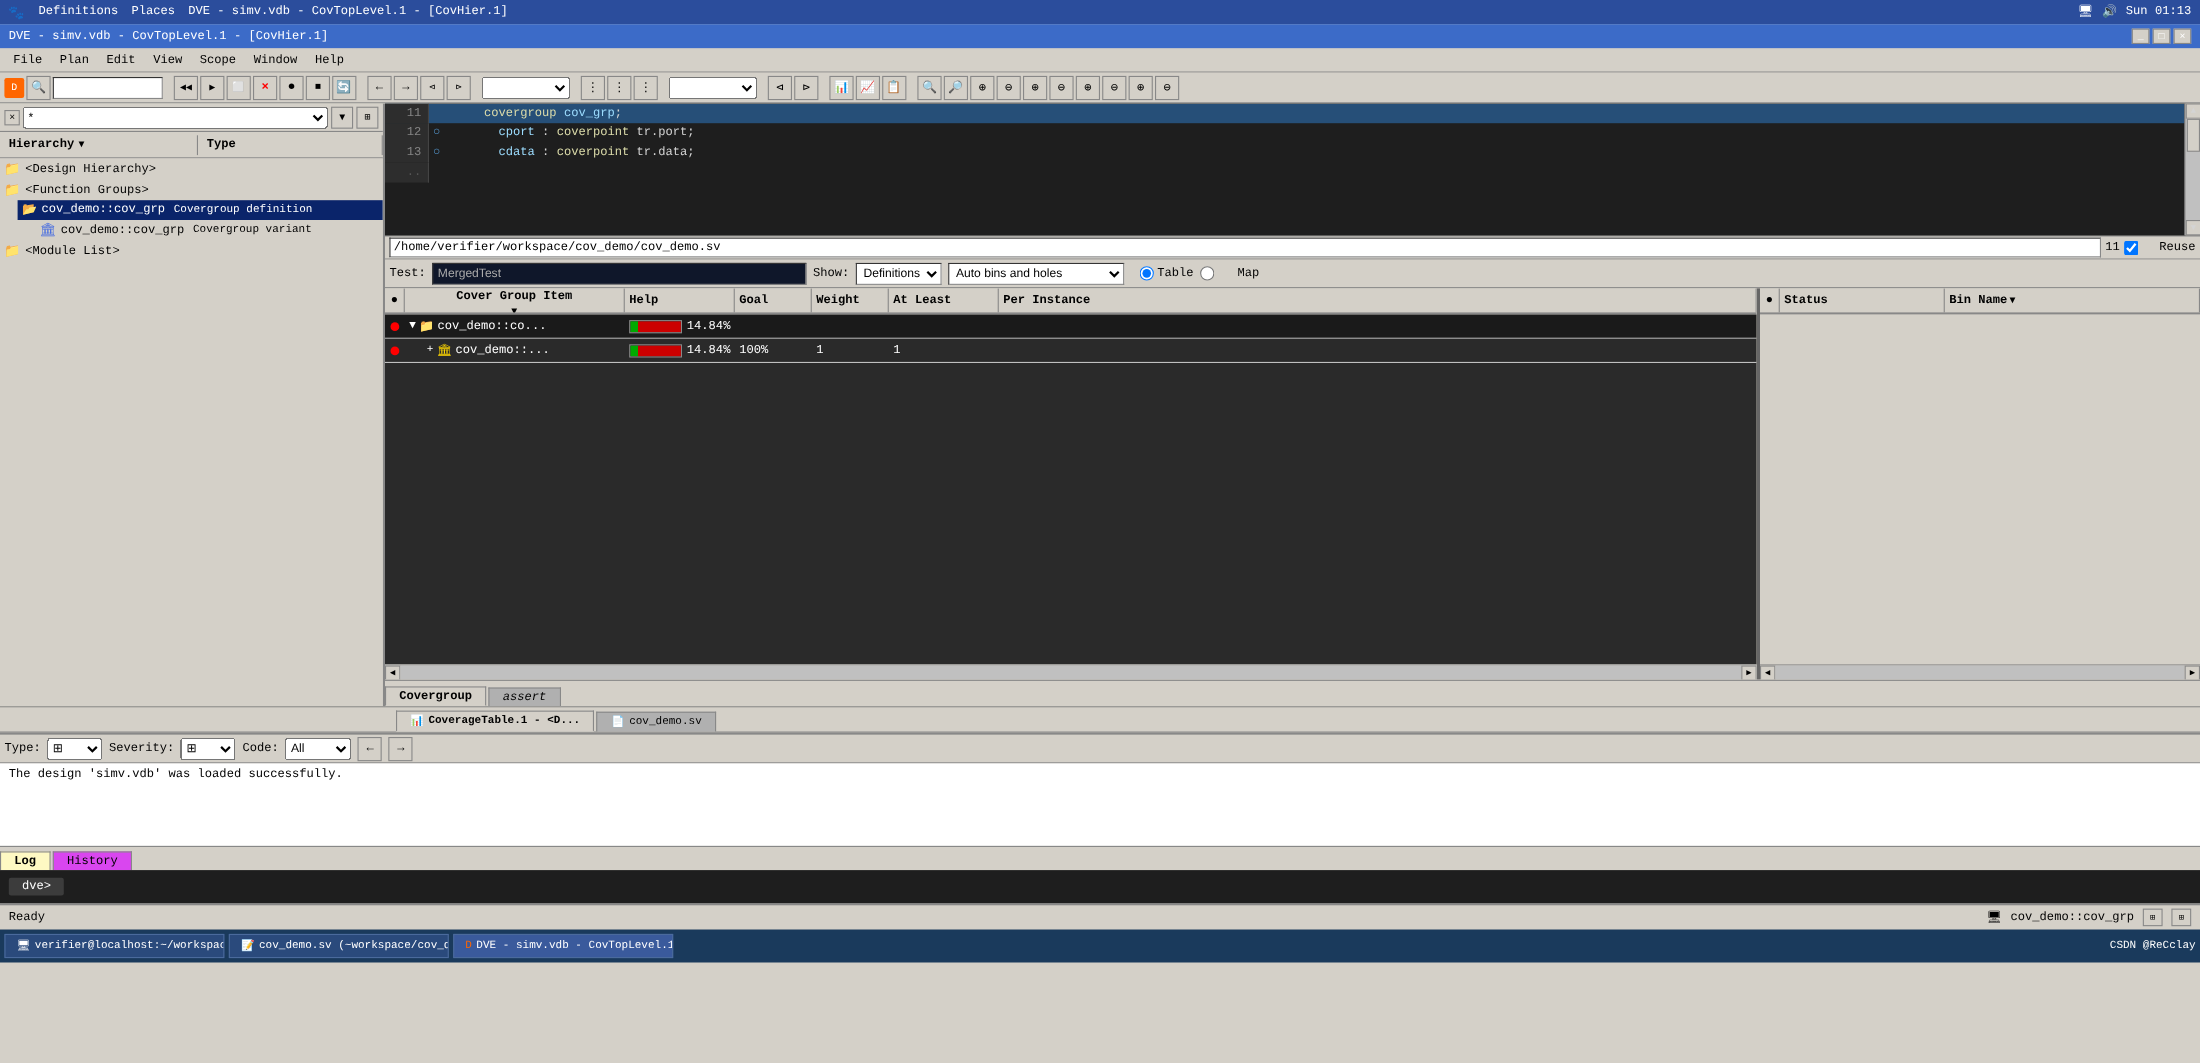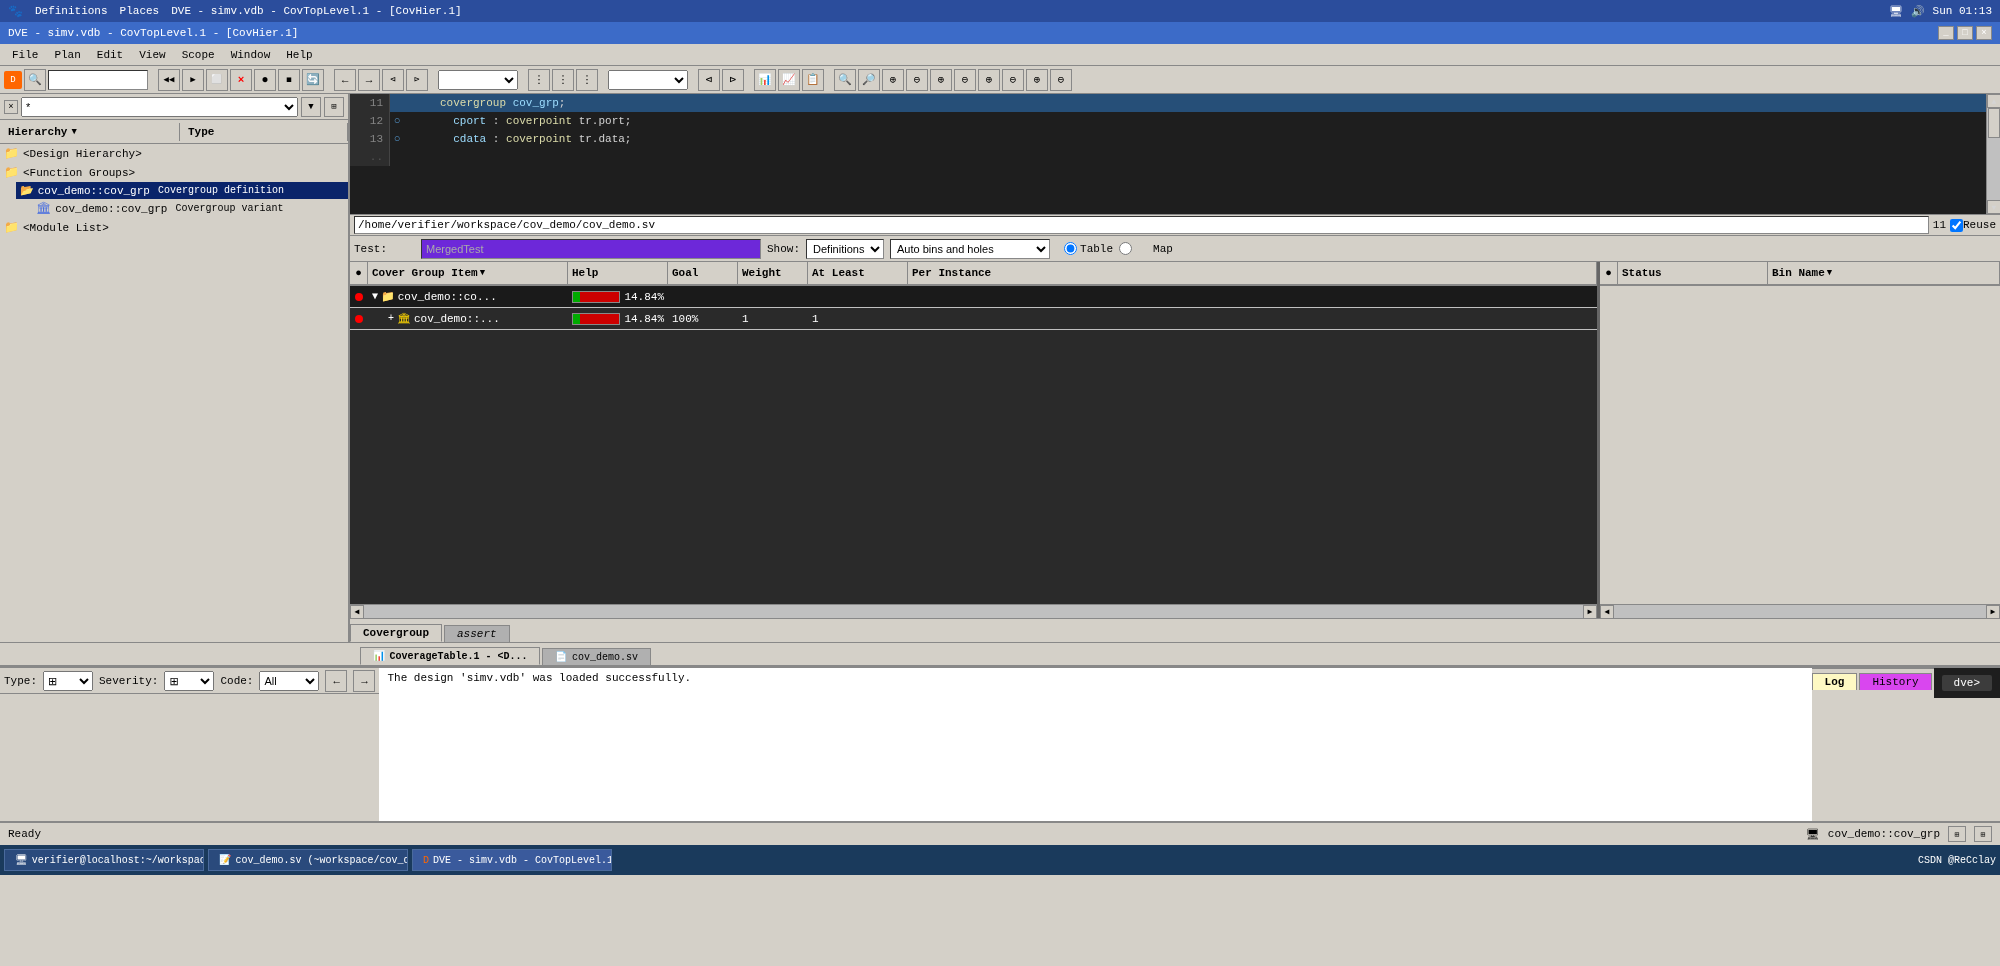--- a/index.html
+++ b/index.html
@@ -208,26 +208,25 @@
       display: flex;
       align-items: center;
       padding: 0 4px;
       border-bottom: 1px solid #888;
       gap: 6px;
       font-size: 11px;
     }
     .test-input {
       height: 20px;
       width: 300px;
-      background: #6d28d9;
+      background: #0f172a;
       border: 1px inset #888;
       padding: 0 4px;
       font-size: 11px;
       color: #888;
-      margin-left: 28px;
     }
     .show-select {
       height: 20px;
       background: white;
       border: 1px inset #888;
       padding: 0 2px;
       font-size: 11px;
     }
 
     
@@ -353,21 +352,21 @@
       flex: 1;
       height: 14px;
       background: #c0c0c0;
     }
 
     
     .bottom-section {
       height: 155px;
       border-top: 2px solid #888;
       display: flex;
-      flex-direction: row;
+      flex-direction: column;
     }
     .bottom-toolbar {
       height: 26px;
       background: #d4d0c8;
       display: flex;
       align-items: center;
       padding: 0 4px;
       gap: 6px;
       border-bottom: 1px solid #888;
       font-size: 11px;
@@ -492,21 +491,21 @@
       width: 12px;
       height: 30px;
       background: #d4d0c8;
       border: 1px solid #888;
       margin: 0 auto;
     }
 
     .checkbox-area {
       display: flex;
       align-items: center;
-      gap: 0;
+      gap: 19px;
     }
   </style>
 </head>
 <body>
 
 <div style="background:#2b4d9c; height:22px; display:flex; align-items:center; justify-content:space-between; padding:0 8px; color:white; font-size:11px;">
   <div style="display:flex; align-items:center; gap:12px;">
     <span style="font-size:12px;">🐾</span>
     <span>Definitions</span>
     <span>Places</span>
@@ -703,21 +702,21 @@
     </div>
 
     <div class="coverage-table-area">
 
       <div class="coverage-left">
 
         <div class="cov-table-header">
           <div class="cov-col" style="width:18px; min-width:18px; justify-content:center;">
             <span>●</span>
           </div>
-          <div class="cov-col" style="width:200px; min-width:200px;">
+          <div class="cov-col" style="width:200px; min-width:200px;flex-direction:column;">
             <span>Cover Group Item</span>
             <span style="font-size:9px;">▼</span>
           </div>
           <div class="cov-col" style="width:100px; min-width:100px;">
             <span>Help</span>
           </div>
           <div class="cov-col" style="width:70px; min-width:70px;">
             <span>Goal</span>
           </div>
           <div class="cov-col" style="width:70px; min-width:70px;">

